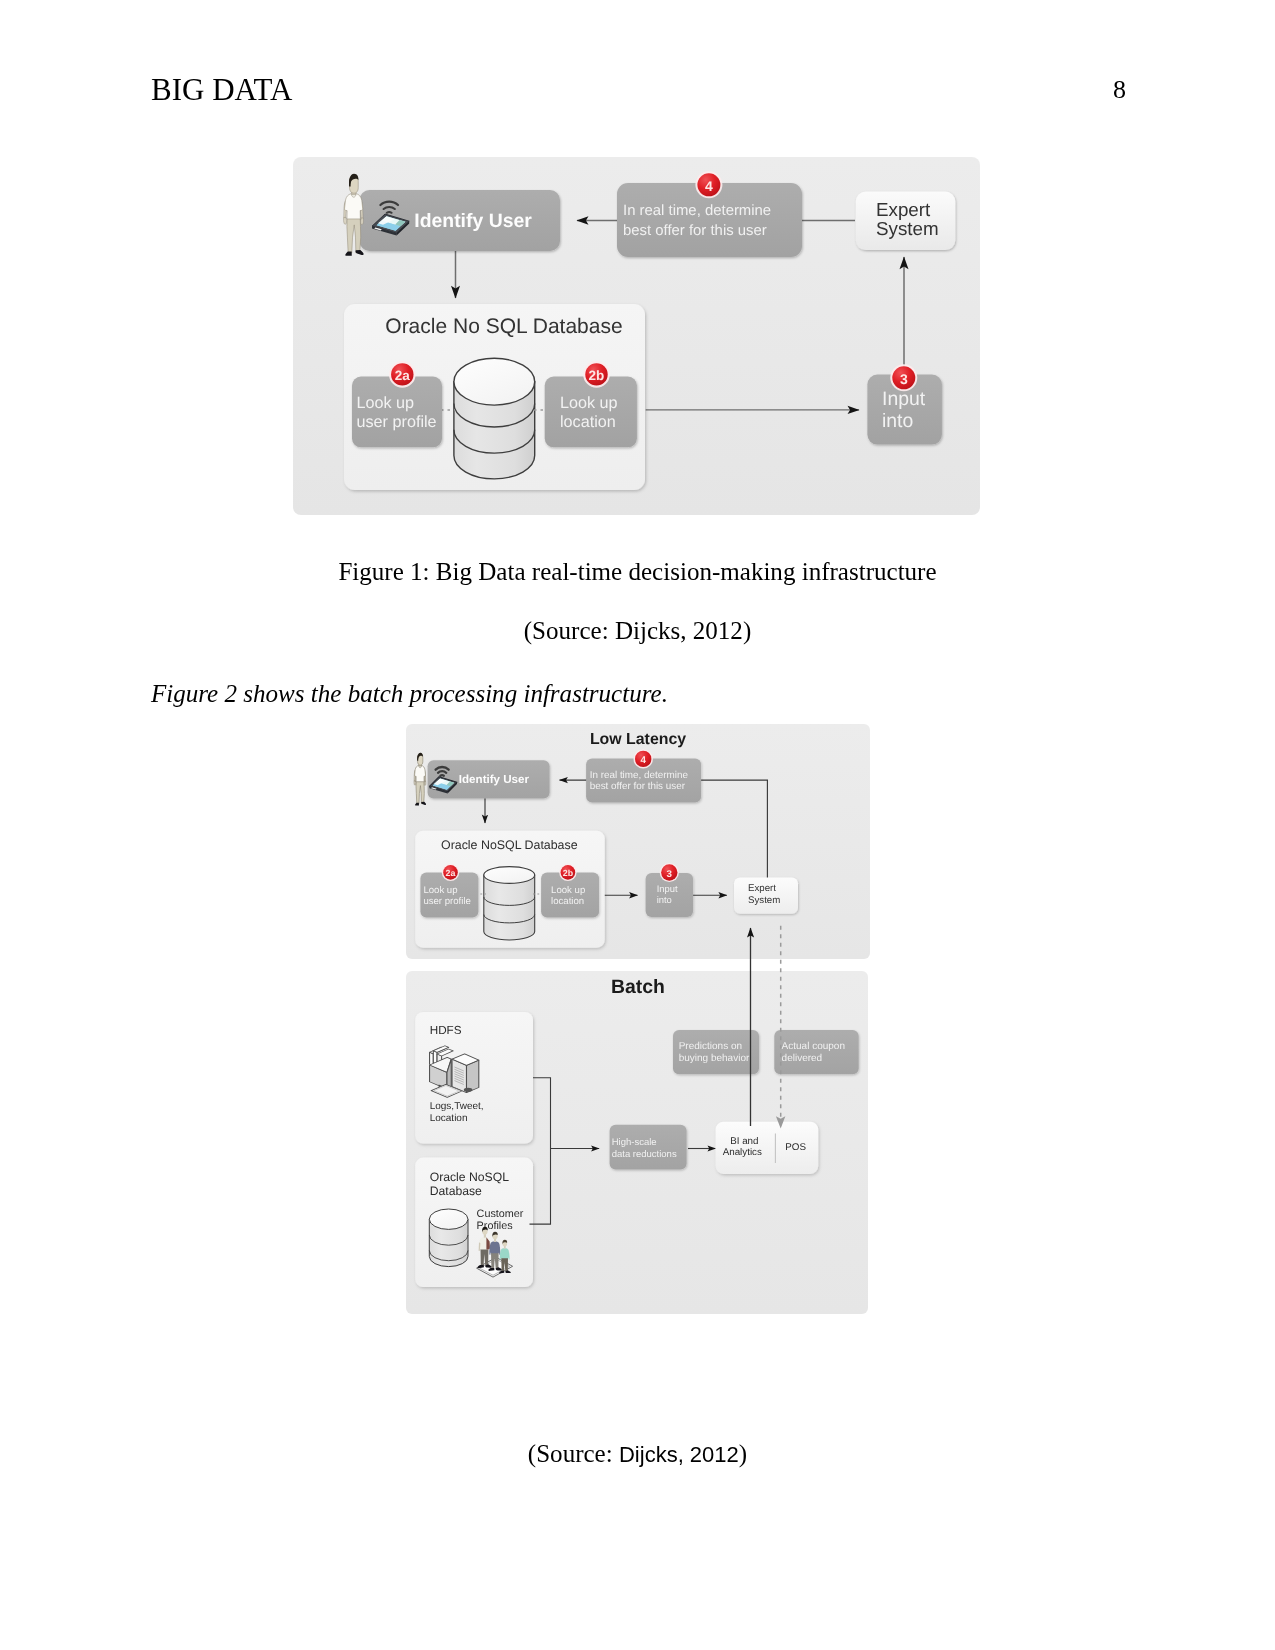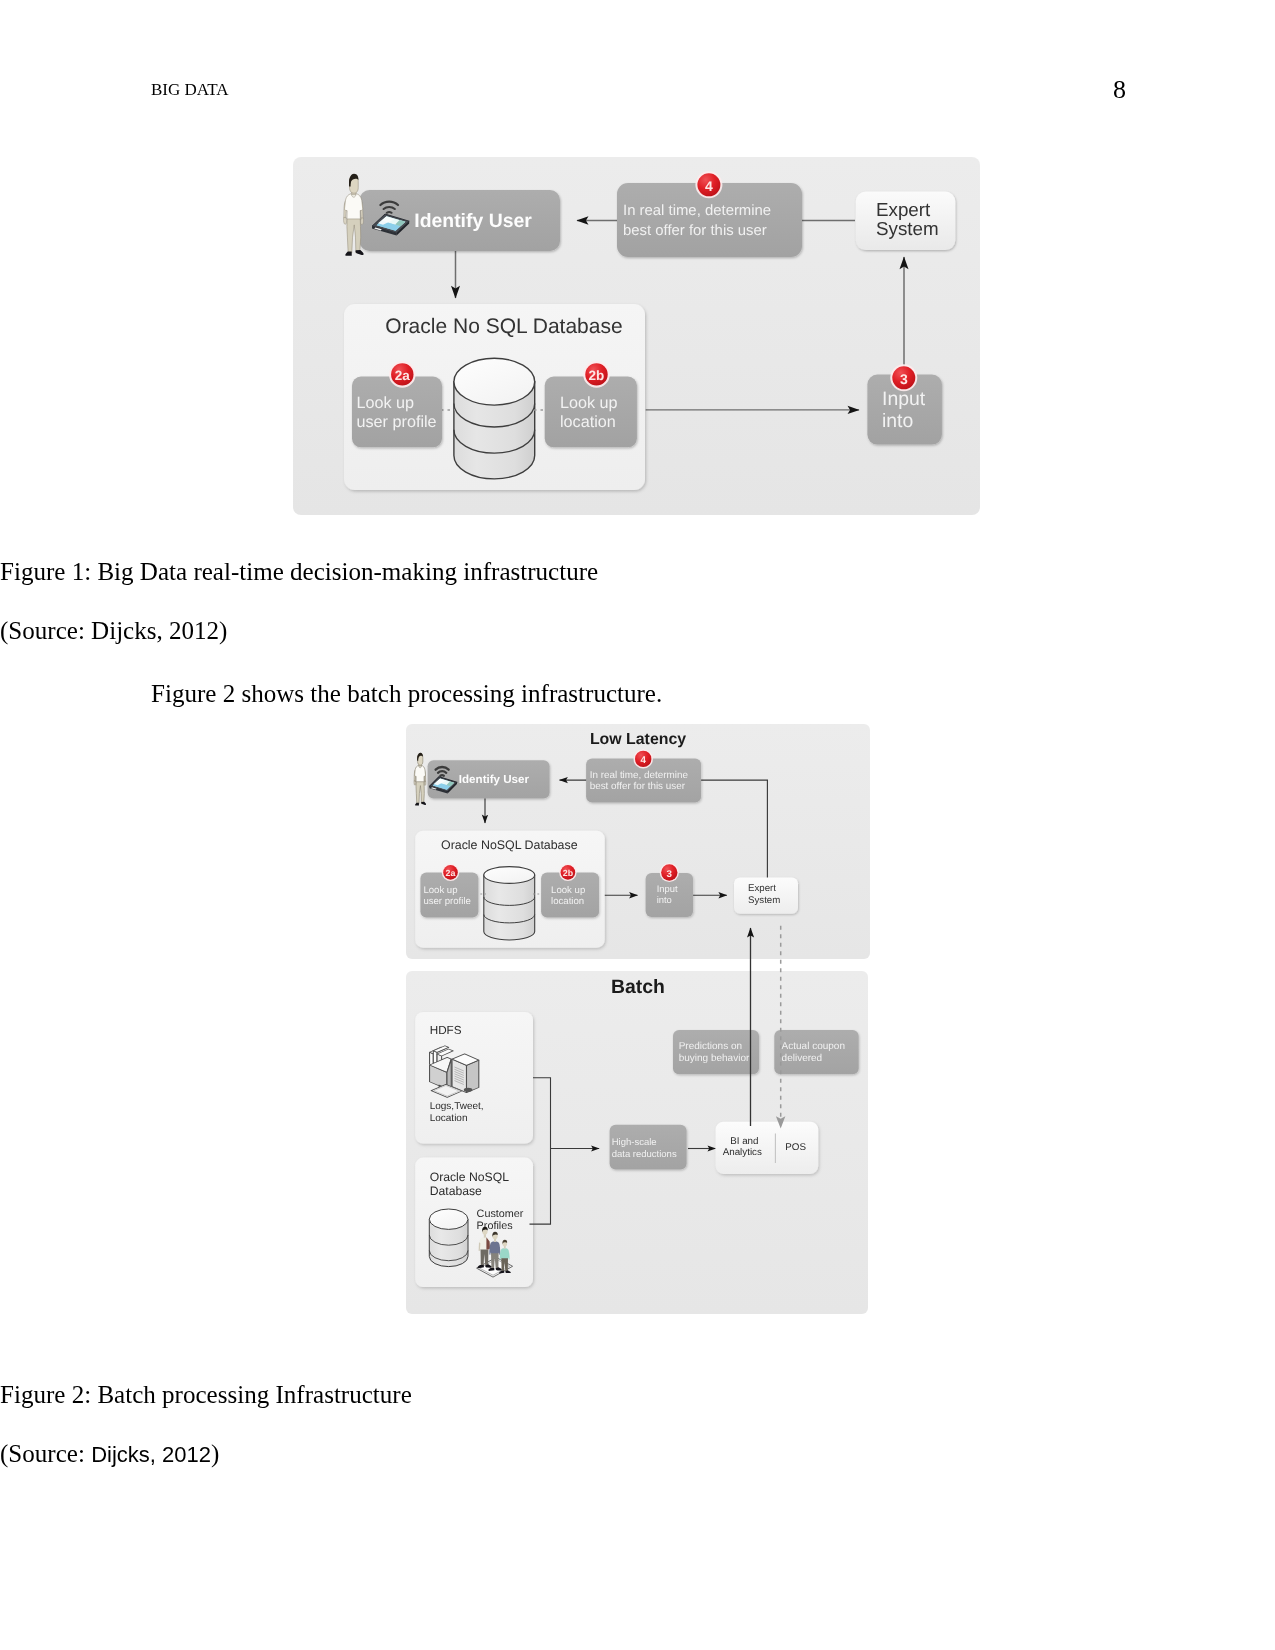--- a/index.html
+++ b/index.html
@@ -1,24 +1,24 @@
 <!DOCTYPE html>
 <html><head>
 <meta charset="utf-8">
 <title>BIG DATA</title>
 <style>
   html,body{margin:0;padding:0;}
   body{width:1275px;height:1650px;background:#ffffff;
        font-family:"Liberation Serif",serif;color:#000;
        -webkit-font-smoothing:antialiased;}
   .page{position:relative;width:1275px;height:1650px;overflow:hidden;background:#fff;}
-  .hdr{position:absolute;top:77px;left:151px;font-size:17px;line-height:26px;}
+  .hdr{position:absolute;top:77px;left:151px;font-size:31px;line-height:26px;}
   .pgnum{position:absolute;top:77px;left:1113px;font-size:26px;line-height:26px;}
-  .cap{position:absolute;left:0;width:1275px;font-size:25.05px;line-height:30px;}
-  .para{position:absolute;left:151px;font-size:25.05px;line-height:30px;}
+  .cap{position:absolute;left:0;width:1275px;text-align:center;font-size:25.05px;line-height:30px;}
+  .para{position:absolute;left:151px;font-size:25.05px;line-height:30px;font-style:italic;}
   .sans{font-family:"Liberation Sans",sans-serif;font-size:22px;}
   svg{display:block;shape-rendering:geometricPrecision;}
   svg text{-webkit-font-smoothing:antialiased;text-rendering:geometricPrecision;}
 </style>
 </head>
 <body>
 
 <div class="page">
 
   <div class="hdr">BIG DATA</div>
@@ -506,16 +506,15 @@
   <g>
     <line x1="344.5" y1="402" x2="344.5" y2="204" stroke="#333333" stroke-width="1.3" marker-end="url(#f2arr)"></line>
   </g>
   <g>
     <line x1="374.7" y1="201.7" x2="374.7" y2="404" stroke="#9a9a9a" stroke-width="1.5" stroke-dasharray="4 4.5" marker-end="url(#f2arrg)"></line>
   </g>
 </svg>
 
   </div>
 
-  <div class="cap" style="top:1380px">Figure 2: Batch processing Infrastructure</div>
   <div class="cap" style="top:1439px"><span>(Source: </span><span class="sans">Dijcks, 2012</span><span>)</span></div>
 
 </div>
 
 </body></html>

